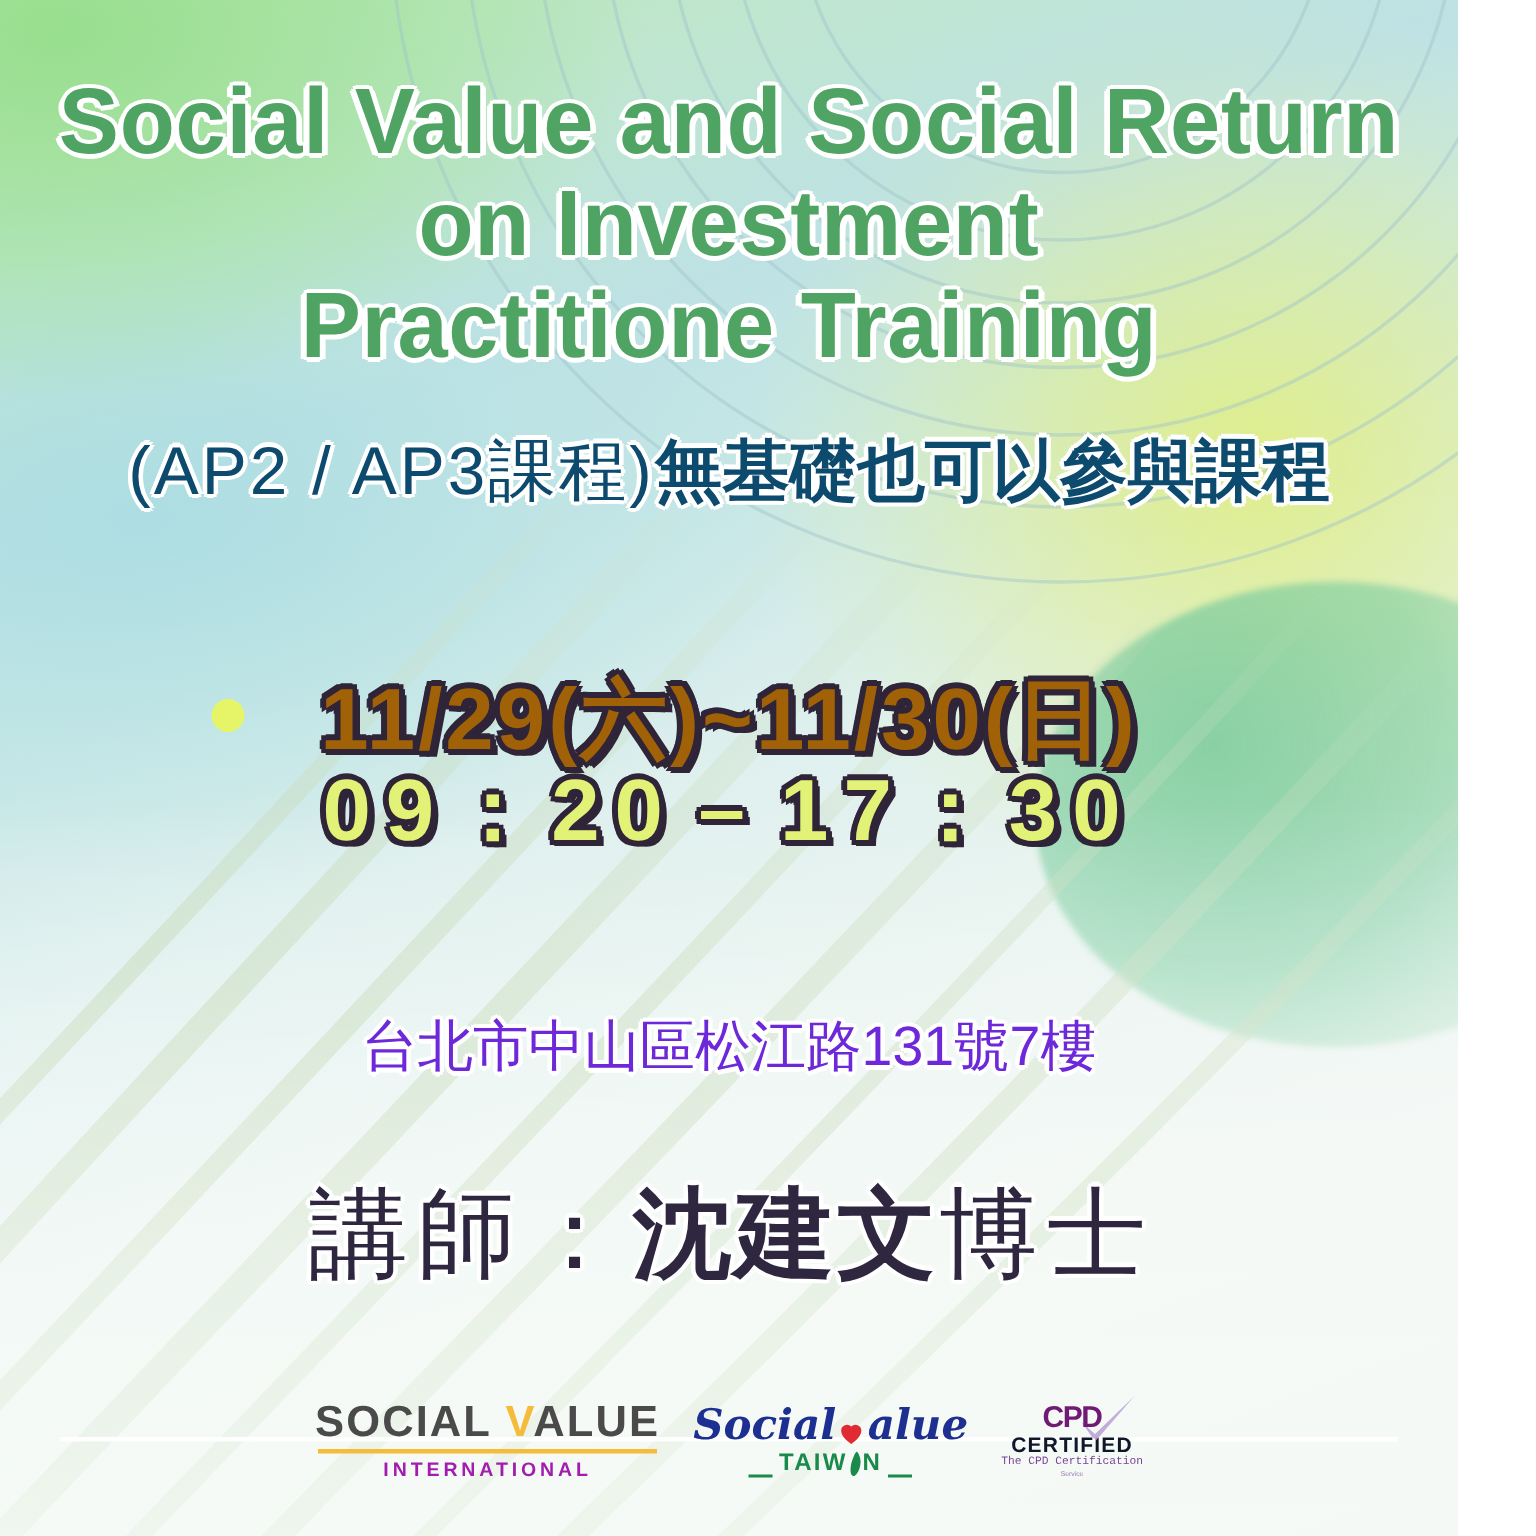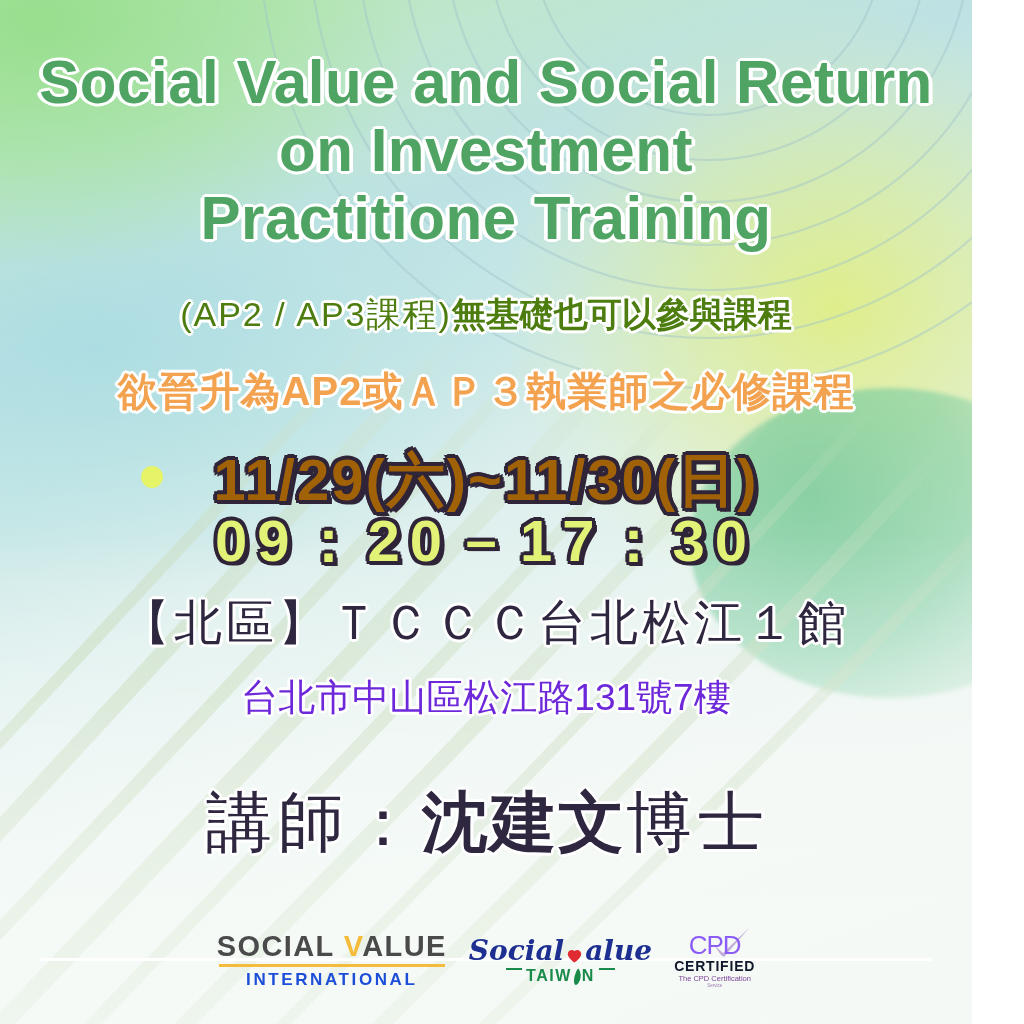--- a/index.html
+++ b/index.html
@@ -127,24 +127,24 @@
        2px -2px 0 #ffffff, -2px -2px 0 #ffffff,
        4px  1px 0 #ffffff, -4px  1px 0 #ffffff;
     white-space: nowrap;
     transform: scaleX(0.97);
   }
 
   .sub-zh-1 {
     position: absolute;
     top: 288px;
     left: 0; right: 0;
-    font-size: 34px;
+    font-size: 45px;
     line-height: 52px;
     font-weight: 700;
-    color: #4d7c0f;
+    color: #0c4a6e;
     white-space: nowrap;
     text-shadow:
        3px  0   0 #ffffff, -3px  0   0 #ffffff,
        0    3px 0 #ffffff,  0   -3px 0 #ffffff,
        2px  2px 0 #ffffff, -2px  2px 0 #ffffff,
        2px -2px 0 #ffffff, -2px -2px 0 #ffffff;
   }
   .sub-zh-1 .light { font-weight: 400; letter-spacing: 2px; }
 
   .sub-zh-2 {
@@ -282,24 +282,24 @@
     color: #4a4a4a;
     white-space: nowrap;
   }
   .logo-svi .l1 .v { color: #f5bc3b; }
   .logo-svi .rule {
     height: 3px;
     background: #f5bc3b;
     margin: 3px 2px 4px 2px;
   }
   .logo-svi .l2 {
-    font-size: 17px;
+    font-size: 13px;
     font-weight: 700;
     letter-spacing: 2.6px;
-    color: #1d4ed8;
+    color: #a21caf;
     white-space: nowrap;
   }
 
   
   .logo-svt { text-align: center; line-height: 1; padding-top: 1px; }
   .logo-svt .l1 {
     font-family: "DejaVu Serif", serif;
     font-style: italic;
     font-weight: 700;
     font-size: 28px;
@@ -311,42 +311,42 @@
     gap: 1px;
   }
   .logo-svt .heart {
     display: inline-block;
     width: 19px; height: 19px;
     position: relative;
     top: 1px;
   }
   .logo-svt .taiwan-row {
     display: flex;
-    align-items: flex-start;
+    align-items: flex-end;
     justify-content: center;
     gap: 4px;
     margin-top: 3px;
   }
   .logo-svt .tw-rule { width: 16px; height: 2px; background: #1a8a4a; }
   .logo-svt .l2 {
     font-size: 16px;
     font-weight: 700;
     letter-spacing: 1.5px;
     color: #1a8a4a;
     white-space: nowrap;
     display: flex;
     align-items: center;
   }
 
   
   .logo-cpd { text-align: center; line-height: 1; position: relative; }
   .logo-cpd .l1 {
-    font-size: 26px;
-    font-weight: 400;
-    color: #8b5cf6;
+    font-size: 20px;
+    font-weight: 700;
+    color: #701a75;
     letter-spacing: -1px;
     position: relative;
     z-index: 2;
     white-space: nowrap;
   }
   .logo-cpd .swoosh {
     position: absolute;
     right: 2px; top: -6px;
     z-index: 1;
   }
@@ -357,20 +357,21 @@
     color: #0f172a;
     margin-top: 1px;
     white-space: nowrap;
   }
   .logo-cpd .l3 {
     font-size: 7.5px;
     font-weight: 400;
     color: #7b4397;
     margin-top: 2px;
     white-space: nowrap;
+    font-family: Liberation Mono, monospace;
   }
   .logo-cpd .l4 {
     font-size: 4.5px;
     color: #9a7ab0;
     margin-top: 1px;
     white-space: nowrap;
   }
 </style>
 </head>
 <body>
@@ -434,27 +435,25 @@
     <div class="title-block">
       <div class="title-line">Social Value and Social Return</div>
       <div class="title-line">on Investment</div>
       <div class="title-line">Practitione Training</div>
     </div>
 
     <div class="sub-zh-1">
       <span class="light">(AP2 / AP3課程)</span><span>無基礎也可以參與課程</span>
     </div>
 
-    <div class="sub-zh-2">欲晉升為AP2或ＡＰ３執業師之必修課程</div>
 
     <div class="date-dot"></div>
     <div class="date-line">11/29(六)~11/30(日)</div>
     <div class="time-line">09：20－17：30</div>
 
-    <div class="venue-line">【北區】ＴＣＣＣ台北松江１館</div>
     <div class="address-line">台北市中山區松江路131號7樓</div>
 
     <div class="instructor-line">
       <span class="lbl">講師：</span><span class="name">沈建文</span><span class="suffix">博士</span>
     </div>
 
     <div class="logo-row">
 
       <div class="logo-svi">
         <div class="l1"><span>SOCIAL </span><span class="v">V</span><span>ALUE</span></div>

